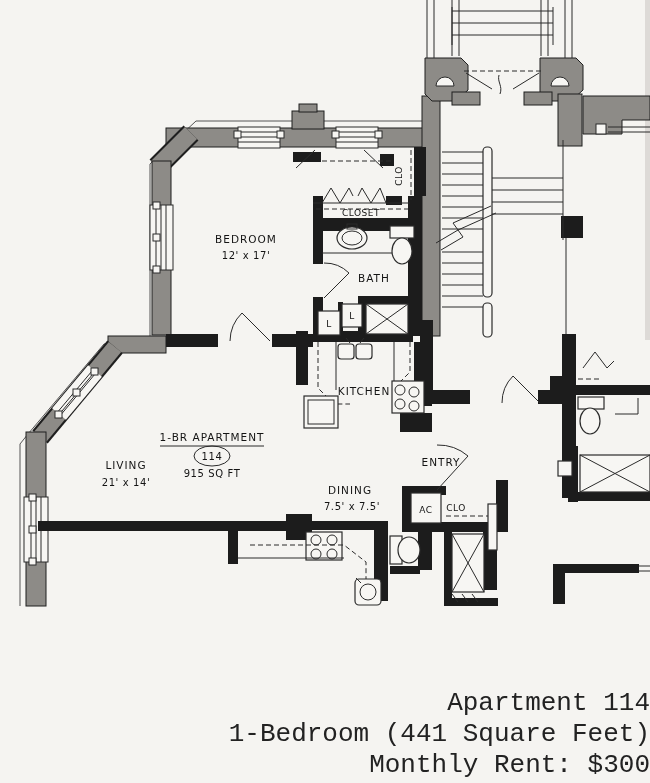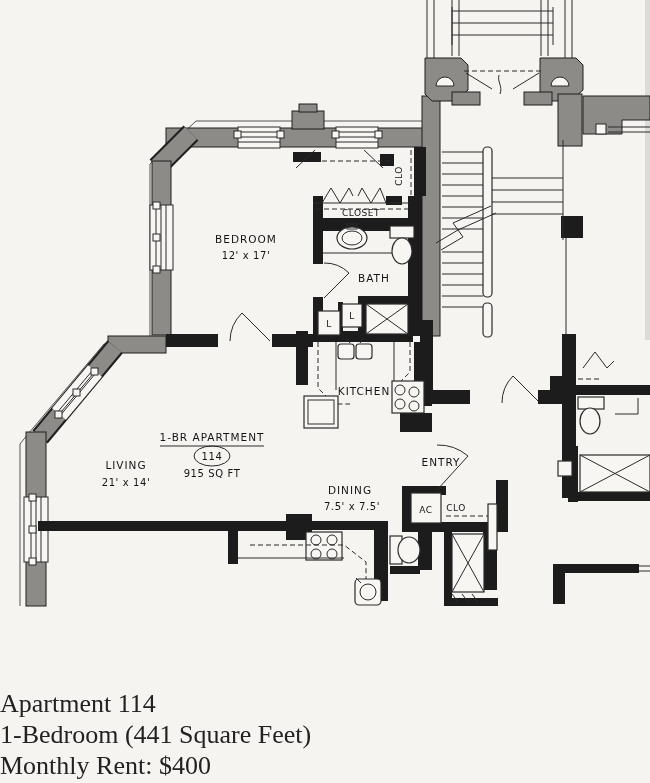--- a/index.html
+++ b/index.html
@@ -10,22 +10,22 @@
   .w{fill:#8d8b87;stroke:#1f1f1f;stroke-width:1;}
   .k{fill:#1c1c1c;stroke:none;}
   .t{stroke:#2b2b2b;stroke-width:1;fill:none;}
   .tt{stroke:#555;stroke-width:1;fill:none;}
   .d{stroke:#2b2b2b;stroke-width:1;fill:none;stroke-dasharray:5 3;}
   .wh{fill:#f7f6f3;stroke:#2b2b2b;stroke-width:1.2;}
   .mul{fill:#f7f6f3;stroke:#2b2b2b;stroke-width:1;}
   .lbl{font-family:"DejaVu Sans",sans-serif;font-size:10.5px;letter-spacing:1px;fill:#141414;text-anchor:middle;}
   .dim{font-family:"DejaVu Sans",sans-serif;font-size:10px;letter-spacing:.6px;fill:#141414;text-anchor:middle;}
   .sm{font-family:"DejaVu Sans",sans-serif;font-size:9px;letter-spacing:.5px;fill:#141414;text-anchor:middle;}
-  .caption{position:absolute;left:0;top:688px;width:650px;text-align:left;
-           font-family:Liberation Serif, serif;font-size:26px;
+  .caption{position:absolute;left:0;top:688px;width:650px;text-align:right;
+           font-family:Liberation Mono, monospace;font-size:26px;
            line-height:31px;color:#222;}
 </style>
 </head>
 <body>
 
 <div class="page">
 
 <svg width="650" height="660" viewBox="0 0 650 660">
 
   <rect x="645" y="0" width="5" height="340" fill="#cfcdc9" opacity="0.65"></rect>
@@ -328,16 +328,16 @@
     <ellipse class="t" cx="212" cy="456" rx="18" ry="10"></ellipse>
     <text class="dim" x="212" y="460">114</text>
     <text class="dim" x="212" y="477">915 SQ FT</text>
   </g>
 
 </svg>
 
 <div class="caption">
   <div>Apartment 114</div>
   <div>1-Bedroom (441 Square Feet)</div>
-  <div>Monthly Rent: $400</div>
+  <div>Monthly Rent: $300</div>
 </div>
 
 </div>
 
 </body></html>

